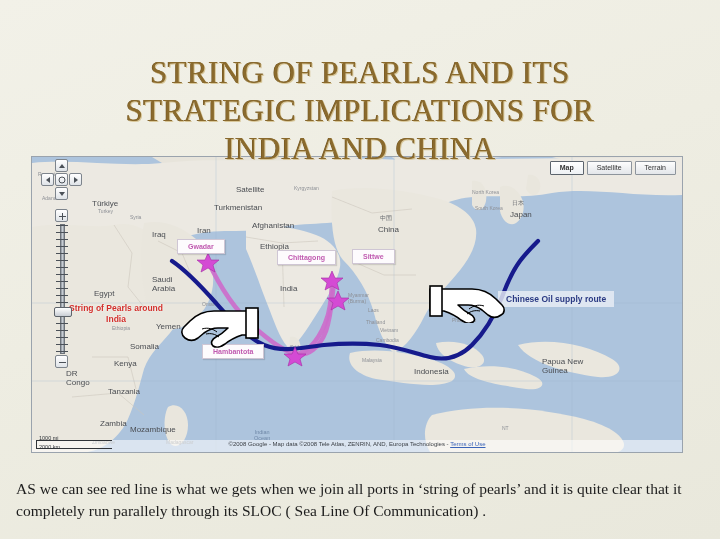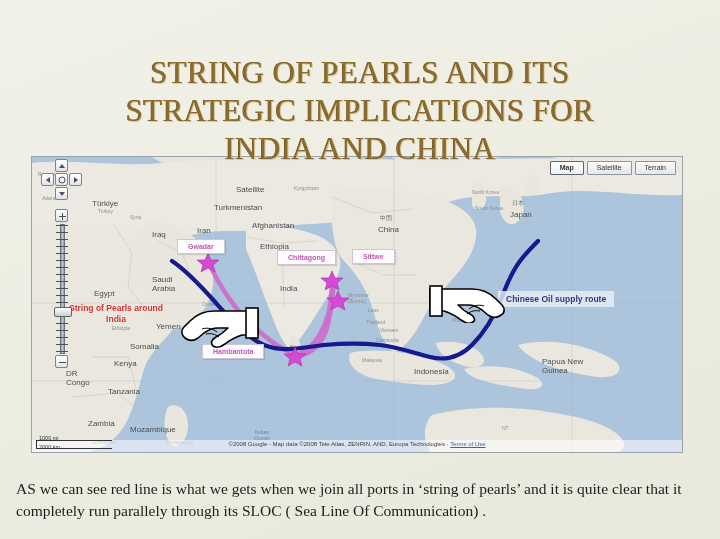--- a/index.html
+++ b/index.html
@@ -275,21 +275,21 @@
         <div class="cname big" style="left: 382px; top: 210px; white-space: pre-line;">Indonesia</div>
         <div class="cname big" style="left: 510px; top: 200px; white-space: pre-line;">Papua New
 Guinea</div>
         <div class="cname faint" style="left: 420px; top: 160px; white-space: pre-line;">Philippines</div>
         <div class="cname faint" style="left: 470px; top: 268px; white-space: pre-line;">NT</div>
         <div class="cname big" style="left: 98px; top: 185px; white-space: pre-line;">Somalia</div>
         <div class="cname big" style="left: 82px; top: 202px; white-space: pre-line;">Kenya</div>
         <div class="cname big" style="left: 34px; top: 212px; white-space: pre-line;">DR
 Congo</div>
         <div class="cname big" style="left: 76px; top: 230px; white-space: pre-line;">Tanzania</div>
-        <div class="cname big" style="left: 56px; top: 262px; white-space: pre-line;">Zambia</div>
+        <div class="cname big" style="left: 68px; top: 262px; white-space: pre-line;">Zambia</div>
         <div class="cname big" style="left: 98px; top: 268px; white-space: pre-line;">Mozambique</div>
         <div class="cname faint" style="left: 60px; top: 282px; white-space: pre-line;">Zimbabwe</div>
         <div class="cname faint" style="left: 134px; top: 282px; white-space: pre-line;">Madagascar</div>
         <div class="cname faint" style="left: 80px; top: 168px; white-space: pre-line;">Ethiopia</div>
       </div>
     <div id="ocean-labels" style="position:absolute;inset:0;z-index:6;">
         <div class="ocean-name" style="left: 222px; top: 272px;">Indian
 Ocean</div>
       </div>
 

